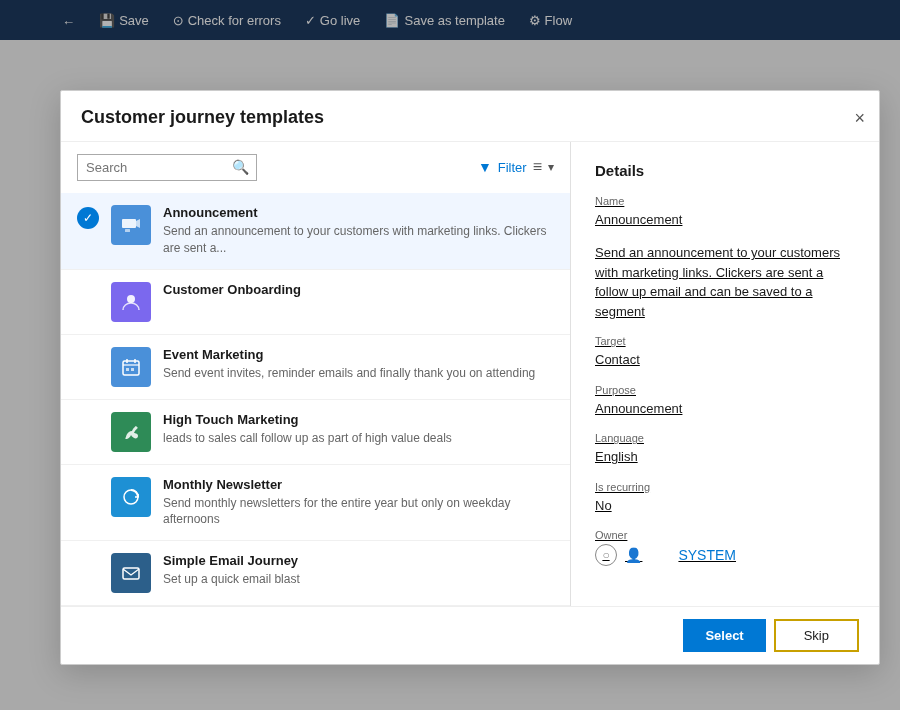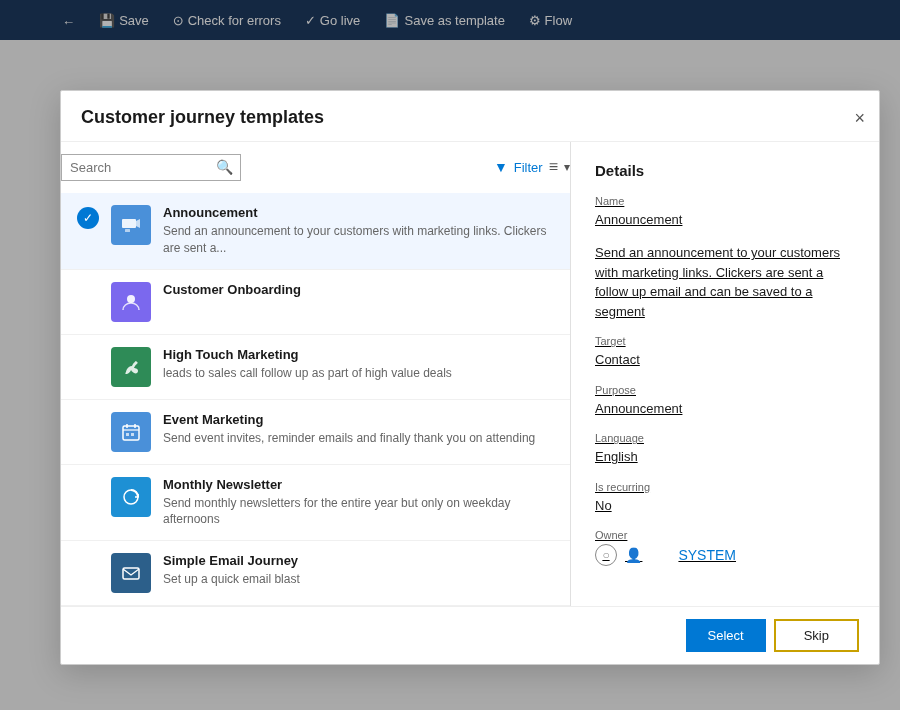--- a/index.html
+++ b/index.html
@@ -112,21 +112,21 @@
 
     
     .left-panel {
       width: 510px;
       border-right: 1px solid #e0e0e0;
       display: flex;
       flex-direction: column;
     }
 
     .search-bar {
-      padding: 12px 0;
+      padding: 12px 16px;
       display: flex;
       align-items: center;
       justify-content: space-between;
       gap: 48px;
     }
 
     .search-input-wrap {
       display: flex;
       align-items: center;
       border: 1px solid #aaa;
@@ -305,20 +305,21 @@
     }
 
     .btn-select {
       background: #0078d4;
       color: #fff;
       border: none;
       padding: 7px 22px;
       font-size: 13px;
       cursor: pointer;
       font-family: inherit;
+      font-weight: bold;
     }
 
     .btn-skip {
       background: #fff;
       color: #1a1a1a;
       border: 2px solid #c8a000;
       padding: 7px 28px;
       font-size: 13px;
       cursor: pointer;
       font-family: inherit;
@@ -410,51 +411,51 @@
                 <path d="M3 19c0-4 3.6-7 8-7s8 3 8 7" stroke="white" stroke-width="1.5" fill="none" opacity="0.8"></path>
               </svg>
             </div>
             <div class="template-info">
               <div class="template-name">Customer Onboarding</div>
             </div>
           </div>
 
           <div class="template-item">
             <div class="check-placeholder"></div>
-            <div class="template-icon icon-green">
-              <svg width="22" height="22" viewBox="0 0 22 22" fill="none">
-                <path d="M6 16C6 16 7 10 12 10C13 7 16 5 16 5L18 7C18 7 15 9 14 12C14 12 18 12 18 15C18 17 16 18 14 17C12 16 11 14 11 14C11 14 10 17 7 18C5 18.5 5 17 6 16Z" fill="white" opacity="0.85"></path>
-              </svg>
-            </div>
-            <div class="template-info">
-              <div class="template-name">High Touch Marketing</div>
-              <div class="template-desc">leads to sales call follow up as part of high value deals</div>
-            </div>
-          </div>
-
-          <div class="template-item">
-            <div class="check-placeholder"></div>
             <div class="template-icon icon-blue">
               <svg width="22" height="22" viewBox="0 0 22 22" fill="none">
                 <rect x="3" y="5" width="16" height="14" rx="1.5" stroke="white" stroke-width="1.5" fill="none"></rect>
                 <line x1="3" y1="9" x2="19" y2="9" stroke="white" stroke-width="1.2"></line>
                 <line x1="7" y1="3" x2="7" y2="7" stroke="white" stroke-width="1.5"></line>
                 <line x1="15" y1="3" x2="15" y2="7" stroke="white" stroke-width="1.5"></line>
                 <rect x="6" y="12" width="3" height="3" rx="0.3" fill="white" opacity="0.7"></rect>
                 <rect x="11" y="12" width="3" height="3" rx="0.3" fill="white" opacity="0.7"></rect>
               </svg>
             </div>
             <div class="template-info">
               <div class="template-name">Event Marketing</div>
               <div class="template-desc">Send event invites, reminder emails and finally thank you on attending</div>
             </div>
           </div>
 
           <div class="template-item">
             <div class="check-placeholder"></div>
+            <div class="template-icon icon-green">
+              <svg width="22" height="22" viewBox="0 0 22 22" fill="none">
+                <path d="M6 16C6 16 7 10 12 10C13 7 16 5 16 5L18 7C18 7 15 9 14 12C14 12 18 12 18 15C18 17 16 18 14 17C12 16 11 14 11 14C11 14 10 17 7 18C5 18.5 5 17 6 16Z" fill="white" opacity="0.85"></path>
+              </svg>
+            </div>
+            <div class="template-info">
+              <div class="template-name">High Touch Marketing</div>
+              <div class="template-desc">leads to sales call follow up as part of high value deals</div>
+            </div>
+          </div>
+
+          <div class="template-item">
+            <div class="check-placeholder"></div>
             <div class="template-icon icon-cyan">
               <svg width="22" height="22" viewBox="0 0 22 22" fill="none">
                 <circle cx="11" cy="11" r="7" stroke="white" stroke-width="1.5" fill="none"></circle>
                 <path d="M11 4 A7 7 0 0 1 18 11" stroke="white" stroke-width="2" fill="none"></path>
                 <polyline points="18,8 18,11 15,11" stroke="white" stroke-width="1.5" fill="none"></polyline>
               </svg>
             </div>
             <div class="template-info">
               <div class="template-name">Monthly Newsletter</div>
               <div class="template-desc">Send monthly newsletters for the entire year but only on weekday afternoons</div>

